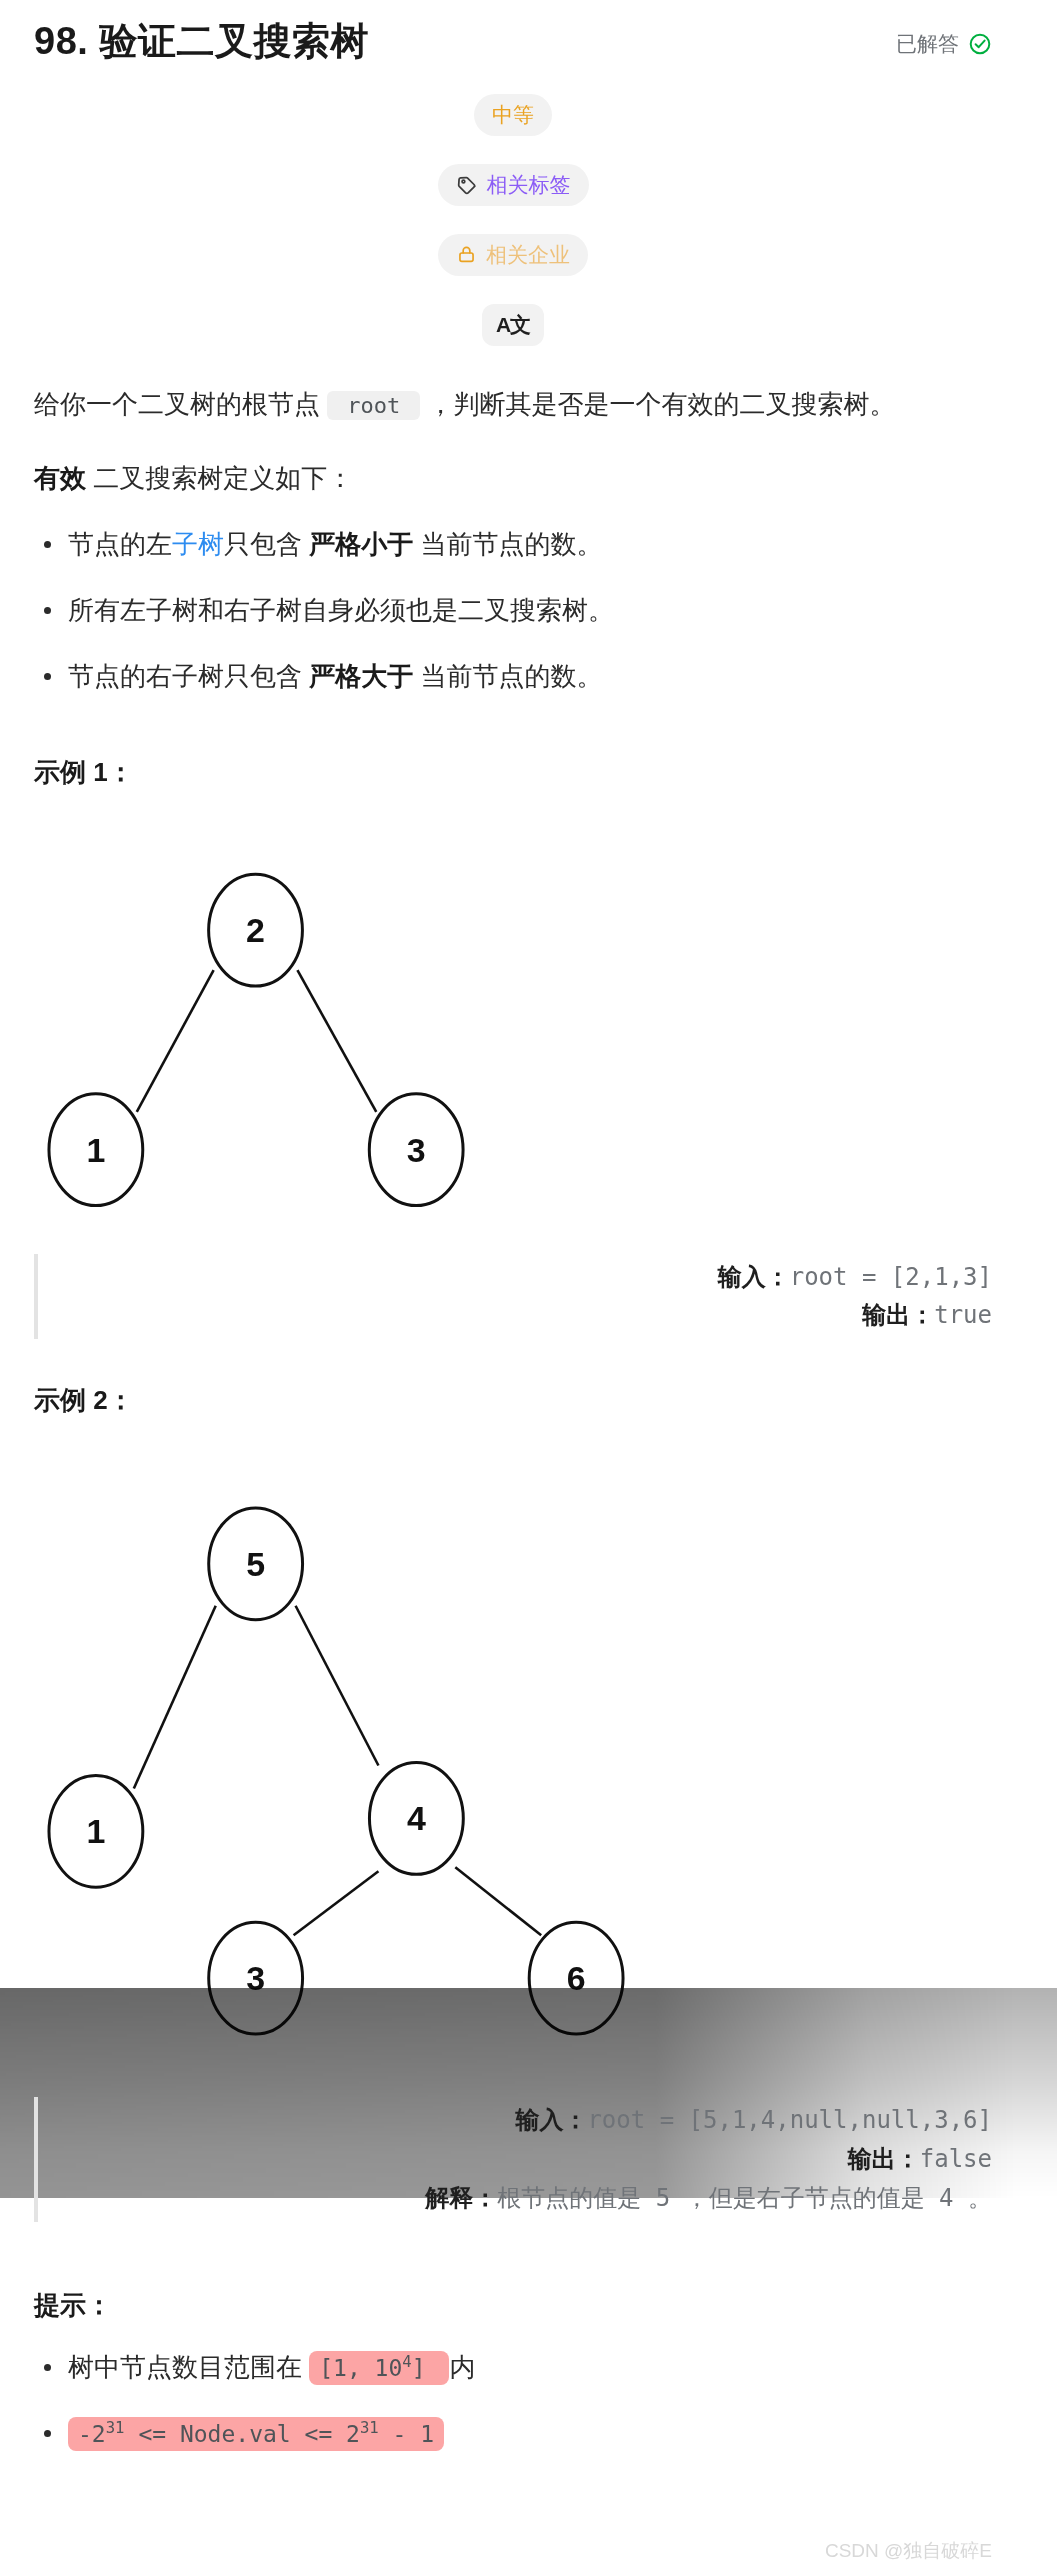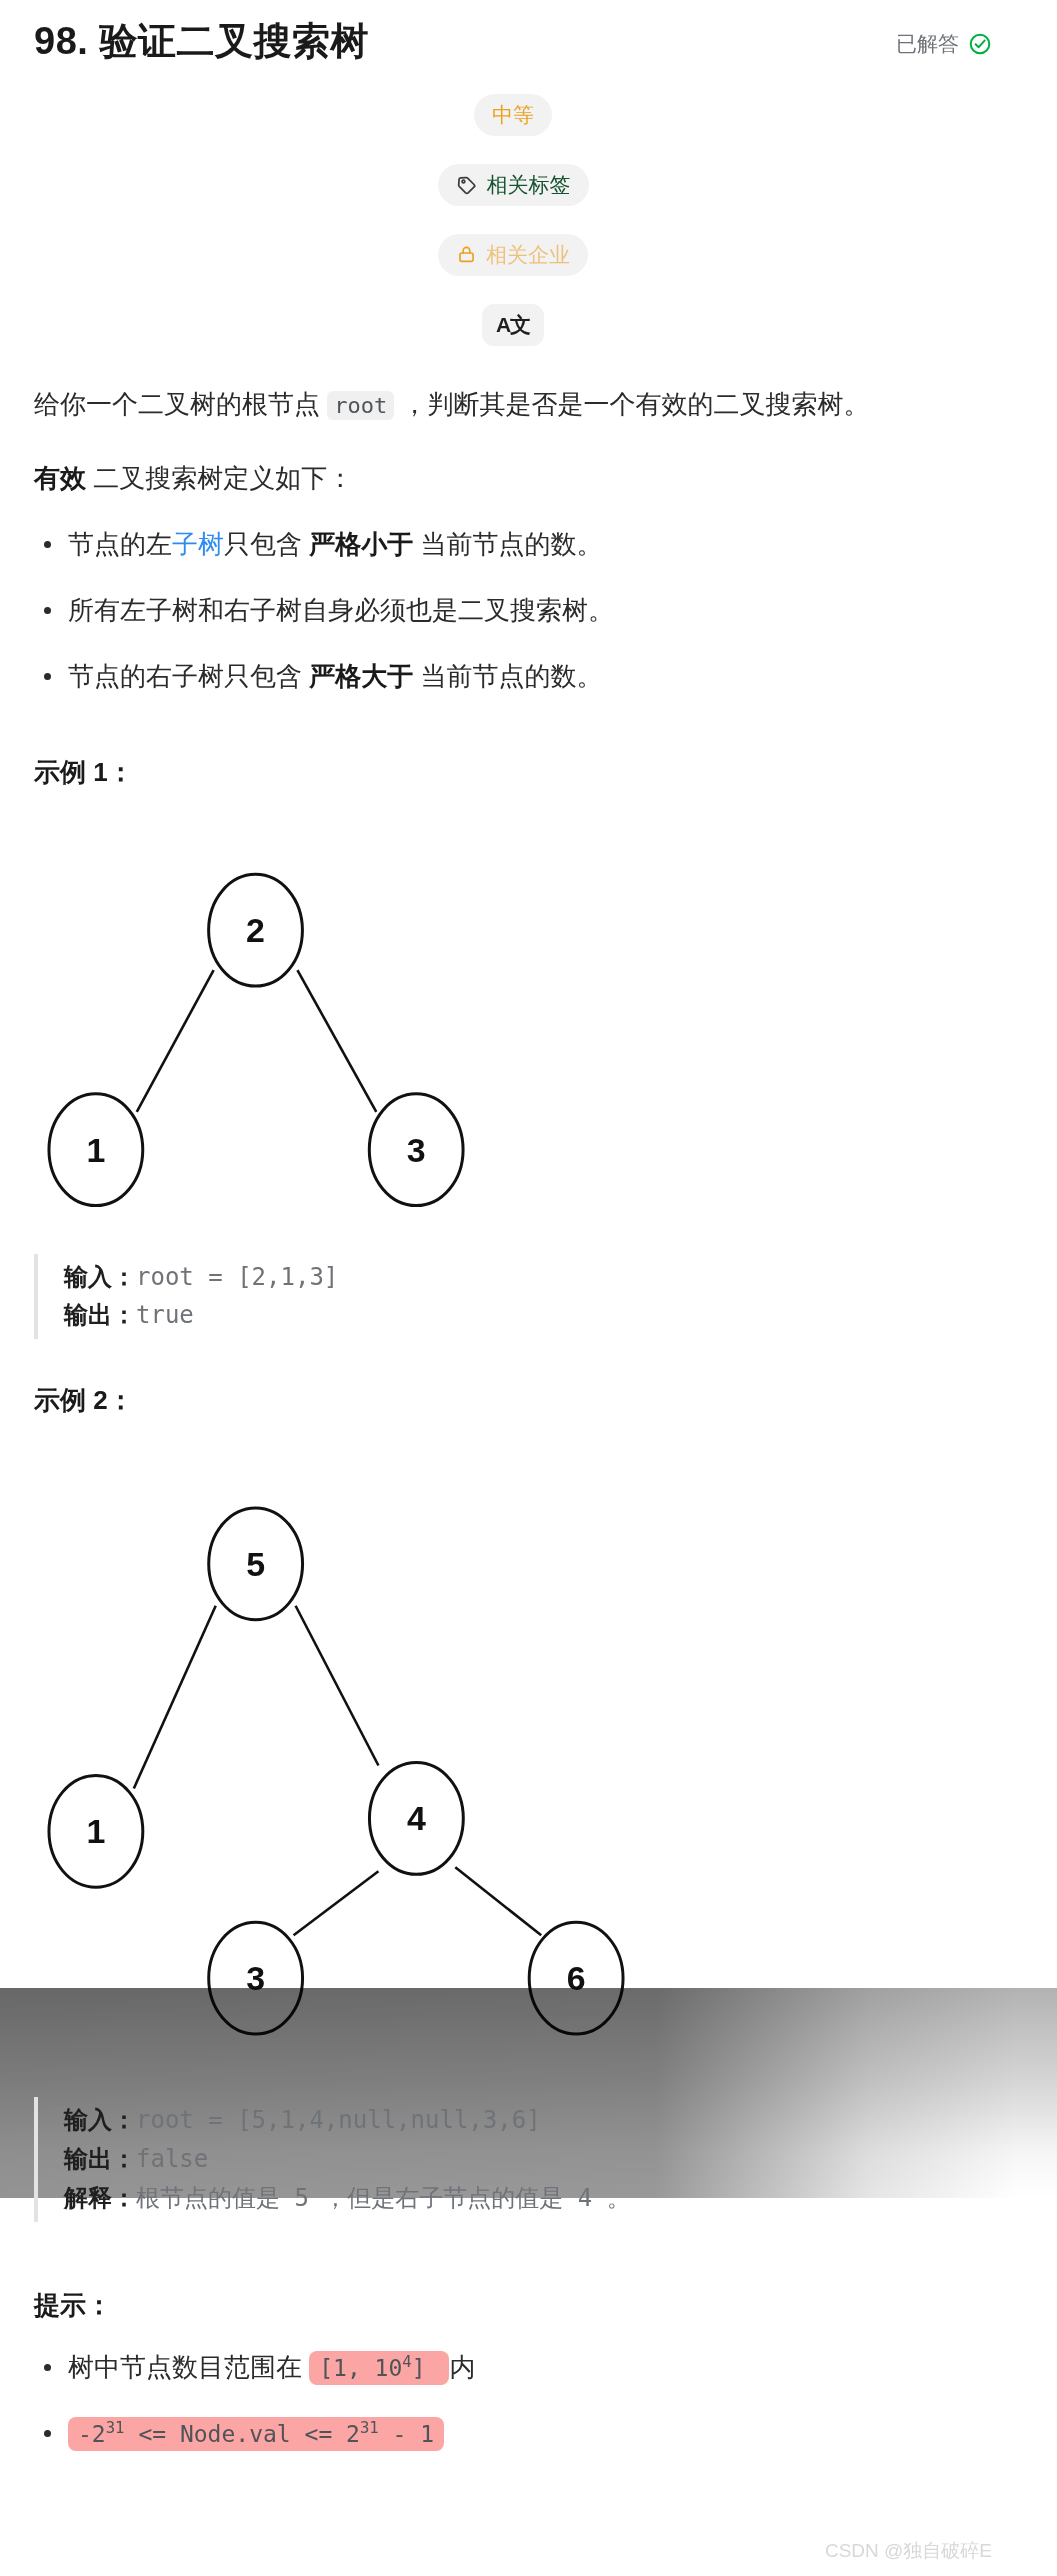--- a/index.html
+++ b/index.html
@@ -65,21 +65,21 @@
   .pill {
     display: inline-flex;
     align-items: center;
     gap: 9px;
     height: 42px;
     padding: 0 18px;
     border-radius: 21px;
     background: #f2f2f2;
     font-size: 21px;
     line-height: 1;
-    color: #14532d;
+    color: #8b5cf6;
     white-space: nowrap;
     cursor: pointer;
   }
   .pill.amber { color: #eaa221; }
   .pill.muted-amber { color: #eec17a; }
   .pill.square {
     padding: 0 14px;
     border-radius: 12px;
     font-weight: 700;
     color: #1f1f1f;
@@ -94,21 +94,21 @@
     margin: 34px 0 0 0;
     color: #2b2b2b;
   }
   .para.tight { margin-top: 26px; }
   .bold { font-weight: 700; color: #1a1a1a; }
   .link { color: #2d8cf0; text-decoration: none; cursor: pointer; }
   code.inline {
     font-family: "DejaVu Sans Mono", "Liberation Mono", monospace;
     background: #f0f0f0;
     border-radius: 6px;
-    padding: 2px 7px;
+    padding: 2px 20px;
     font-size: 22px;
     color: #4f5458;
   }
   ul.bullets {
     margin: 22px 0 0 0;
     padding-left: 34px;
     list-style: none;
   }
   ul.bullets li {
     position: relative;
@@ -132,20 +132,21 @@
     font-weight: 700;
     color: #1a1a1a;
     margin: 0;
   }
 
   
   .codeblock {
     border-left: 4px solid #e3e3e3;
     padding: 4px 0 4px 26px;
     margin: 0;
+    text-align: right;
   }
   .codeblock .line {
     font-family: "DejaVu Sans Mono", "Liberation Mono", monospace;
     font-size: 24px;
     line-height: 1.62;
     color: #6f7378;
     white-space: pre;
   }
   .codeblock .line b {
     color: #1f1f1f;

